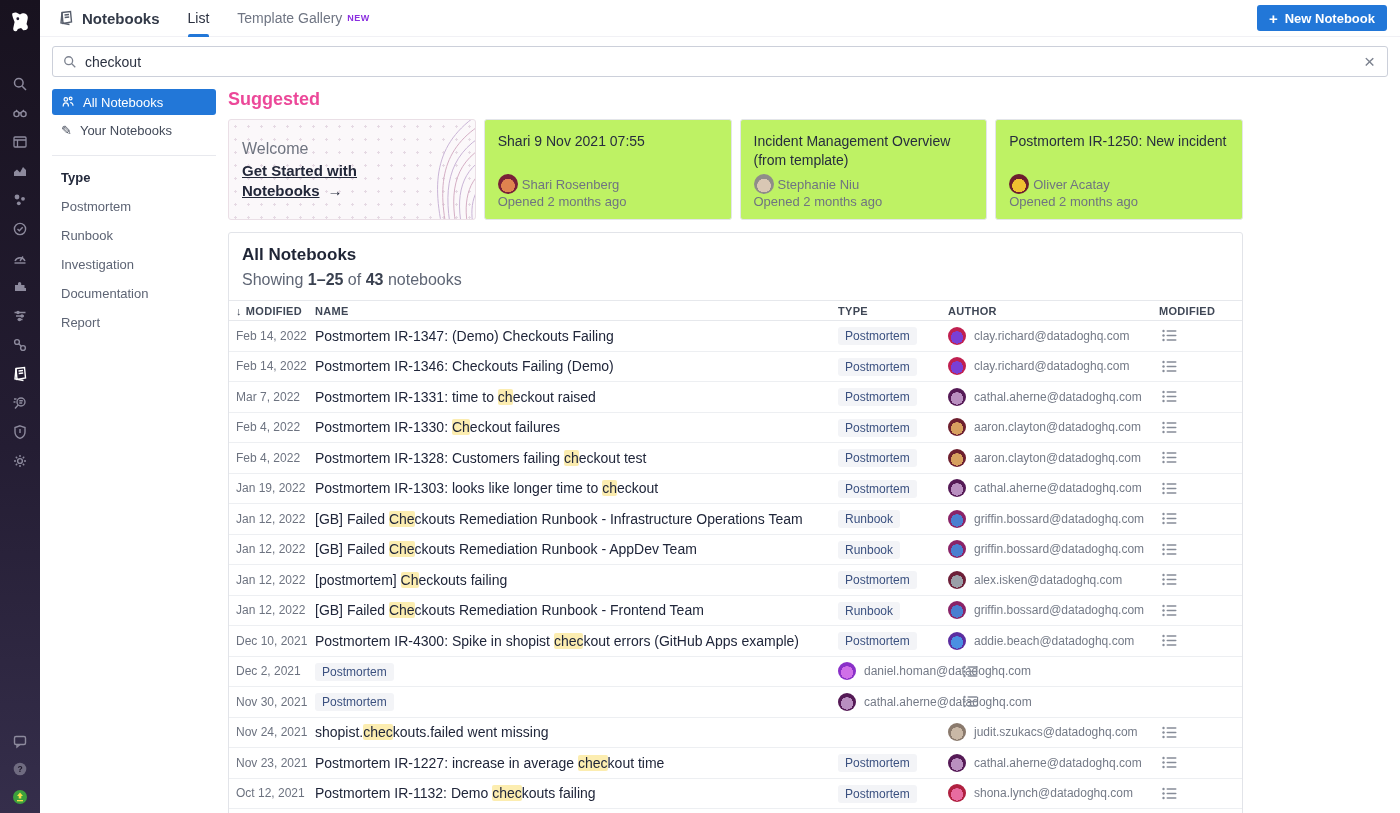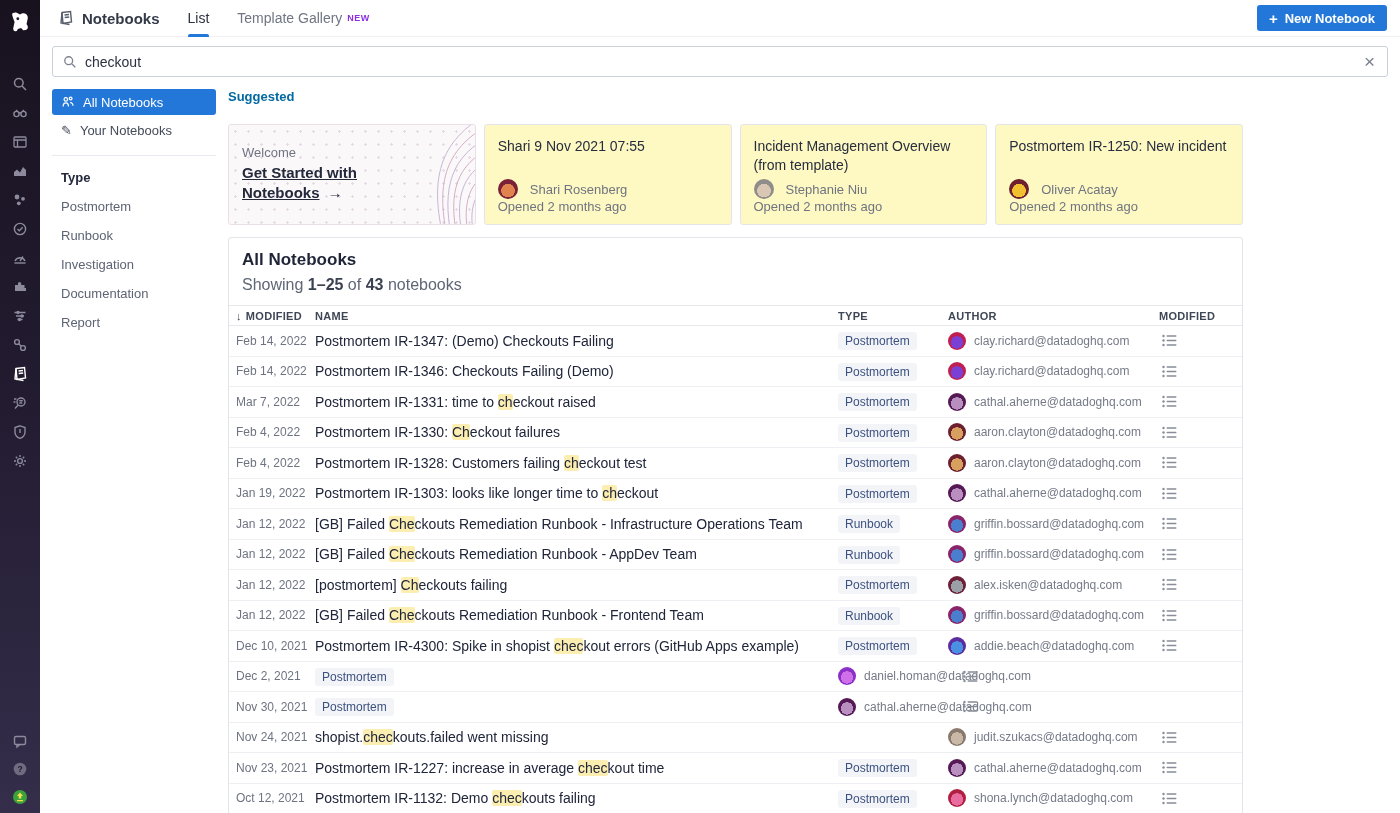--- a/index.html
+++ b/index.html
@@ -52,33 +52,33 @@
   .filter-item { height:26px; display:flex; align-items:center; gap:8px; padding:0 9px;
     font-size:13px; color:#434a59; border-radius:3px; cursor:pointer; margin-bottom:2px; }
   .filter-item.selected { background:#2277d8; color:#fff; }
   .filter-item svg { width:14px; height:14px; }
   .filter-item .glyph { font-size:13px; }
   .filter-divider { height:1px; background:#e8e9ee; margin:12px 0 14px 0; }
   .type-header { font-size:13px; font-weight:700; color:#23293b; padding:0 9px; margin-bottom:14px; }
   .type-item { font-size:13px; color:#5d6474; padding:0 9px; margin-bottom:14px; cursor:pointer; }
 
   .main-col { width:1015px; margin-left:12px; flex:0 0 auto; }
-  .suggested-heading { font-size:13px; font-weight:700; color:#0369a1; margin-bottom:20px; }
+  .suggested-heading { font-size:18px; font-weight:700; color:#ec4899; margin-bottom:9px; }
   .cards-row { display:flex; gap:8px; }
   .card { flex:1 1 0; height:101px; border:1px solid #e3e5e9; border-radius:3px;
-    background:#fef9c3; padding:12px 13px; cursor:pointer; overflow:hidden; position:relative; }
+    background:#bef264; padding:12px 13px; cursor:pointer; overflow:hidden; position:relative; }
   .card.welcome { background-color:#fbf8fa;
     background-image:radial-gradient(#e5d9e3 1px, rgba(0,0,0,0) 1.3px);
     background-size:13px 13px; border:1px solid #eadfe6; }
-  .welcome-eyebrow { font-size:13px; color:#6f7480; margin-top:8px; }
+  .welcome-eyebrow { font-size:16px; color:#6f7480; margin-top:8px; }
   .welcome-title { font-size:15px; font-weight:700; color:#23283a; line-height:1.3; margin-top:3px;text-decoration:underline; }
   .welcome-arrow { display:inline-block; margin-left:8px; }
   .contours { position:absolute; right:-10px; top:-10px; height:130px; width:150px; pointer-events:none; }
   .card-title { font-size:14px; color:#272d3e; line-height:1.35; height:39px; overflow:hidden; }
-  .card-author-row { display:flex; align-items:center; gap:12px; margin-top:3px; }
+  .card-author-row { display:flex; align-items:center; gap:4px; margin-top:3px; }
   .avatar { border-radius:50%; flex:0 0 auto; }
   .avatar.sz20 { width:20px; height:20px; }
   .avatar.sz18 { width:18px; height:18px; }
   .card-author-name { font-size:13px; color:#6f7480; }
   .card-opened { font-size:13px; color:#6f7480; }
 
   
   .panel { margin-top:12px; border:1px solid #e2e4e9; border-radius:3px; background:#fff;
     padding-top:12px; height:600px; }
   .panel-title { font-size:17px; font-weight:700; color:#1f2536; margin-left:13px; }

